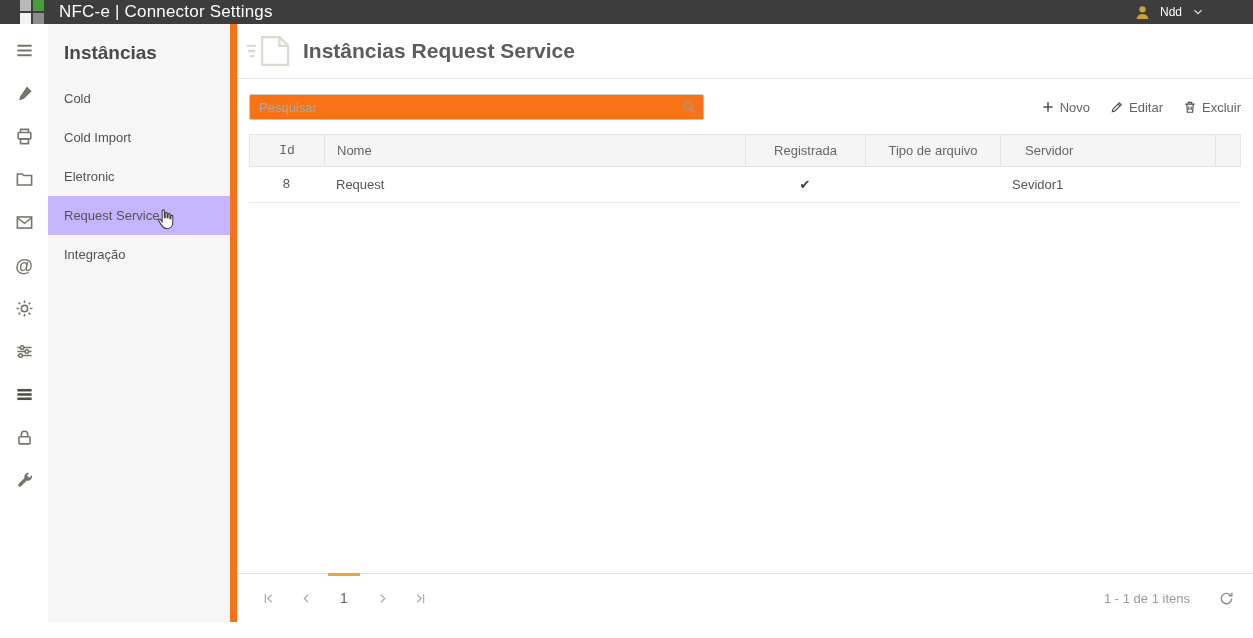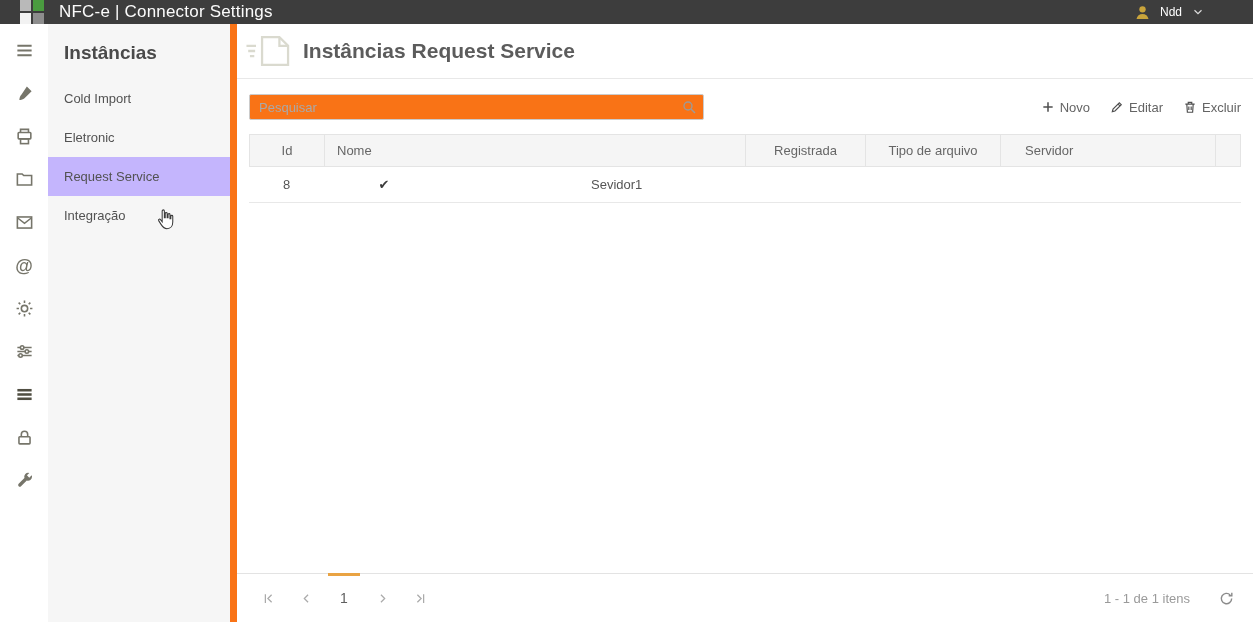--- a/index.html
+++ b/index.html
@@ -50,21 +50,21 @@
 
   .actions { display:flex; align-items:flex-start; gap:20px; }
   .action-btn { display:flex; align-items:center; gap:5px; font-size:13px; color:#646464; cursor:pointer; background:none; border:none; font-family:inherit; padding:0; }
   .action-btn svg { width:14px; height:14px; display:block; color:#4f4f4f; }
 
   
   .grid { margin:14px 12px 0; font-size:13px; }
   .grid-head { display:flex; background:#f5f5f5; border:1px solid #e4e4e4; height:33px; color:#666; }
   .gh-cell { border-right:1px solid #e4e4e4; height:100%; display:flex; align-items:center; padding:0 12px; }
   .gh-cell.last { border-right:none; }
-  .w-id   { width:75px;  justify-content:center; }
+  .w-id   { width:75px;  justify-content:center;font-family:Liberation Mono, monospace; }
   .w-nome { width:421px; }
   .w-reg  { width:120px; justify-content:center; }
   .w-tipo { width:135px; justify-content:center; }
   .w-serv { width:215px; padding-left:24px; }
   .w-fill { flex:1; }
   .grid-row { display:flex; height:36px; align-items:center; border-bottom:1px solid #e8e8e8; color:#555; }
   .gr-cell { height:100%; display:flex; align-items:center; padding:0 12px; }
   .check { color:#3b3b3b; font-weight:700; font-size:13px; }
 
   
@@ -172,20 +172,21 @@
     </div>
     <div class="rail-item">
       <svg viewBox="0 0 24 24" fill="currentColor">
           <path d="M21.5 7.2a5 5 0 0 1-6.6 4.7L7.6 19.2a2.1 2.1 0 1 1-3-3l7.3-7.3a5 5 0 0 1 6.2-6.4l-3 3 2.9 2.9 3-3c.3.5.5 1.1.5 1.8z"></path>
         </svg>
     </div>
   </nav>
 
   <aside class="sidebar">
     <div class="sidebar-title">Instâncias</div>
+    <div class="side-item">Cold</div>
     <div class="side-item">Cold Import</div>
     <div class="side-item">Eletronic</div>
     <div class="side-item selected">Request Service</div>
     <div class="side-item">Integração</div>
   </aside>
 
   <main class="main">
     <div class="page-header">
       <svg class="doc" viewBox="0 0 60 44" fill="none" stroke="currentColor" stroke-width="2.6">
         <path d="M4 16h11M6 22h8M8 28h5"></path>
@@ -232,20 +233,21 @@
       <div class="grid-head">
         <div class="gh-cell w-id">Id</div>
         <div class="gh-cell w-nome">Nome</div>
         <div class="gh-cell w-reg">Registrada</div>
         <div class="gh-cell w-tipo">Tipo de arquivo</div>
         <div class="gh-cell w-serv">Servidor</div>
         <div class="gh-cell w-fill last"></div>
       </div>
       <div class="grid-row">
         <div class="gr-cell w-id">8</div>
+        <div class="gr-cell w-nome">Request</div>
         <div class="gr-cell w-reg">
           <span class="check">✔</span>
         </div>
         <div class="gr-cell w-tipo"></div>
         <div class="gr-cell w-serv">Sevidor1</div>
         <div class="gr-cell w-fill"></div>
       </div>
     </div>
 
     <div class="pager">

